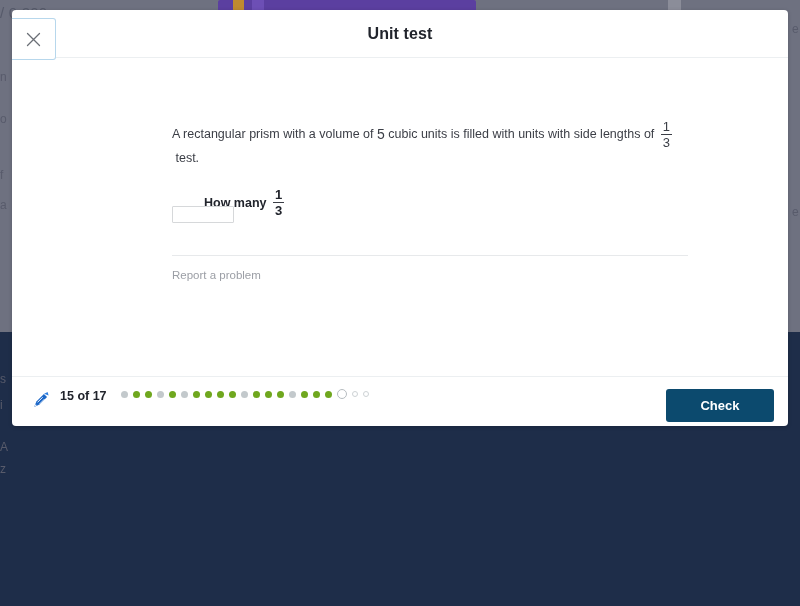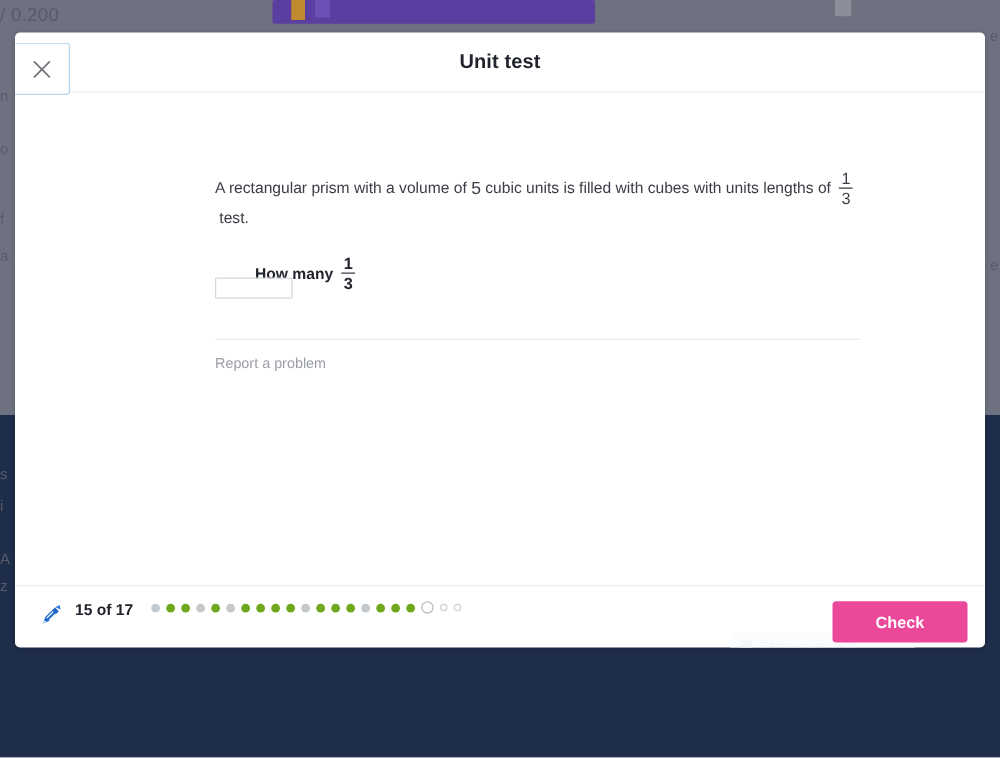--- a/index.html
+++ b/index.html
@@ -70,22 +70,22 @@
   .bg-ghost-e   { left: 0px; top: 372px; }
   .bg-ghost-f   { left: 0px; top: 398px; }
   .bg-ghost-g   { left: 0px; top: 440px; }
   .bg-ghost-h   { left: 0px; top: 462px; }
   .bg-ghost-r   { left: 792px; top: 22px; }
   .bg-ghost-r2  { left: 792px; top: 205px; }
 
   
   #modal {
     position: absolute;
-    left: 12px; top: 26px;
-    width: 776px; height: 492px;
+    left: 12px; top: 10px;
+    width: 776px; height: 416px;
     background: #ffffff;
     border-radius: 4px;
     box-shadow: 0 1px 4px rgba(0,0,0,.18);
     overflow: hidden;
   }
 
   
   .modal-header {
     position: relative;
     height: 48px;
@@ -234,21 +234,21 @@
   }
   .dot { border-radius: 50%; flex: 0 0 auto; }
   .dot-correct   { width: 7px; height: 7px; background: #6fa71e; }
   .dot-incorrect { width: 7px; height: 7px; background: #c3c9cc; }
   .dot-current   { width: 10px; height: 10px; background: #ffffff; border: 1px solid #b6bcc0; }
   .dot-upcoming  { width: 6px; height: 6px; background: #ffffff; border: 1px solid #cdd2d5; }
 
   .check-button {
     margin-left: auto;
     width: 108px; height: 33px;
-    background: #ec4899;
+    background: #0c4a6e;
     color: #ffffff;
     border: none;
     border-radius: 3px;
     font-family: "Liberation Sans", sans-serif;
     font-size: 13px;
     font-weight: 600;
     cursor: default;
   }
 </style>
 </head>
@@ -290,21 +290,21 @@
 
       <div class="ghost-widget">
         <div class="gw-box"></div>
         <div class="gw-text">Rectangular prism</div>
       </div>
 
       <div class="question-area">
         <div class="q-line q-line-1" id="q-line-1">
             <span class="q-seg">A rectangular prism with a volume of </span>
             <span class="q-seg q-big">5</span>
-            <span class="q-seg"> cubic units is filled with cubes with units lengths of </span>
+            <span class="q-seg"> cubic units is filled with units with side lengths of </span>
             <span class="frac">
               <span class="num">1</span>
               <span class="den">3</span>
             </span>
             <span class="q-seg"> test.</span>
           </div>
         <div class="q-line q-line-2" id="q-line-2">
             <span class="q-seg">How many </span>
             <span class="frac">
               <span class="num">1</span>

